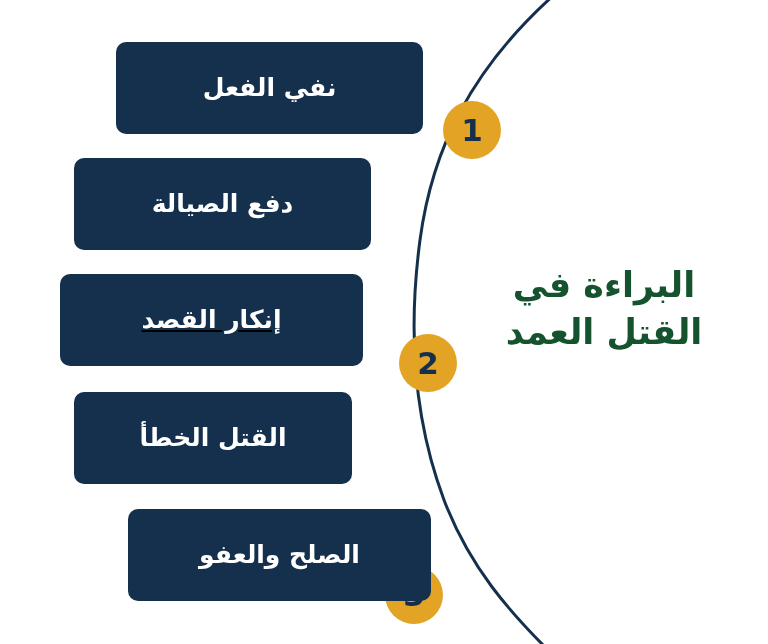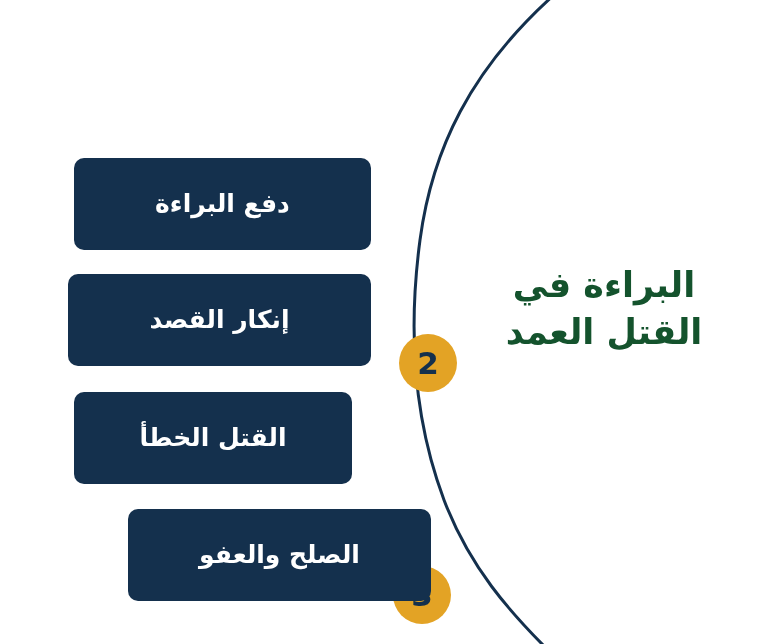--- a/index.html
+++ b/index.html
@@ -83,27 +83,31 @@
 </style>
 </head>
 <body>
 
 <div id="infographic">
 
   <svg class="curve-layer" viewBox="0 0 768 644" xmlns="http://www.w3.org/2000/svg" aria-hidden="true">
     <path d="M 555 -6 C 470 70 432 150 420 240 C 408 330 414 420 444 500 C 470 568 510 612 548 650" fill="none" stroke="#14304d" stroke-width="3"></path>
   </svg>
 
+  <div class="step" id="step-1" style="left:116px; top:42px;">
+    <div class="step-bar">نفي الفعل</div>
+    <div class="step-badge" style="left:327px; top:59px;">1</div>
+  </div>
 
   <div class="step" id="step-2" style="left:74px; top:158px;">
-    <div class="step-bar">دفع البراءة</div>
+    <div class="step-bar">دفع الصيالة</div>
     <div class="step-badge" style="left:325px; top:176px;">2</div>
   </div>
 
-  <div class="step" id="step-3" style="left:68px; top:274px;">
+  <div class="step" id="step-3" style="left:60px; top:274px;text-decoration:underline;">
     <div class="step-bar">إنكار القصد</div>
     <div class="step-badge" style="left:325px; top:292px;">3</div>
   </div>
 
   <div class="step" id="step-4" style="left:74px; top:392px;">
     <div class="step-bar">القتل الخطأ</div>
 
   </div>
 
   <div class="step" id="step-5" style="left:116px; top:509px;margin-left:12px;">

